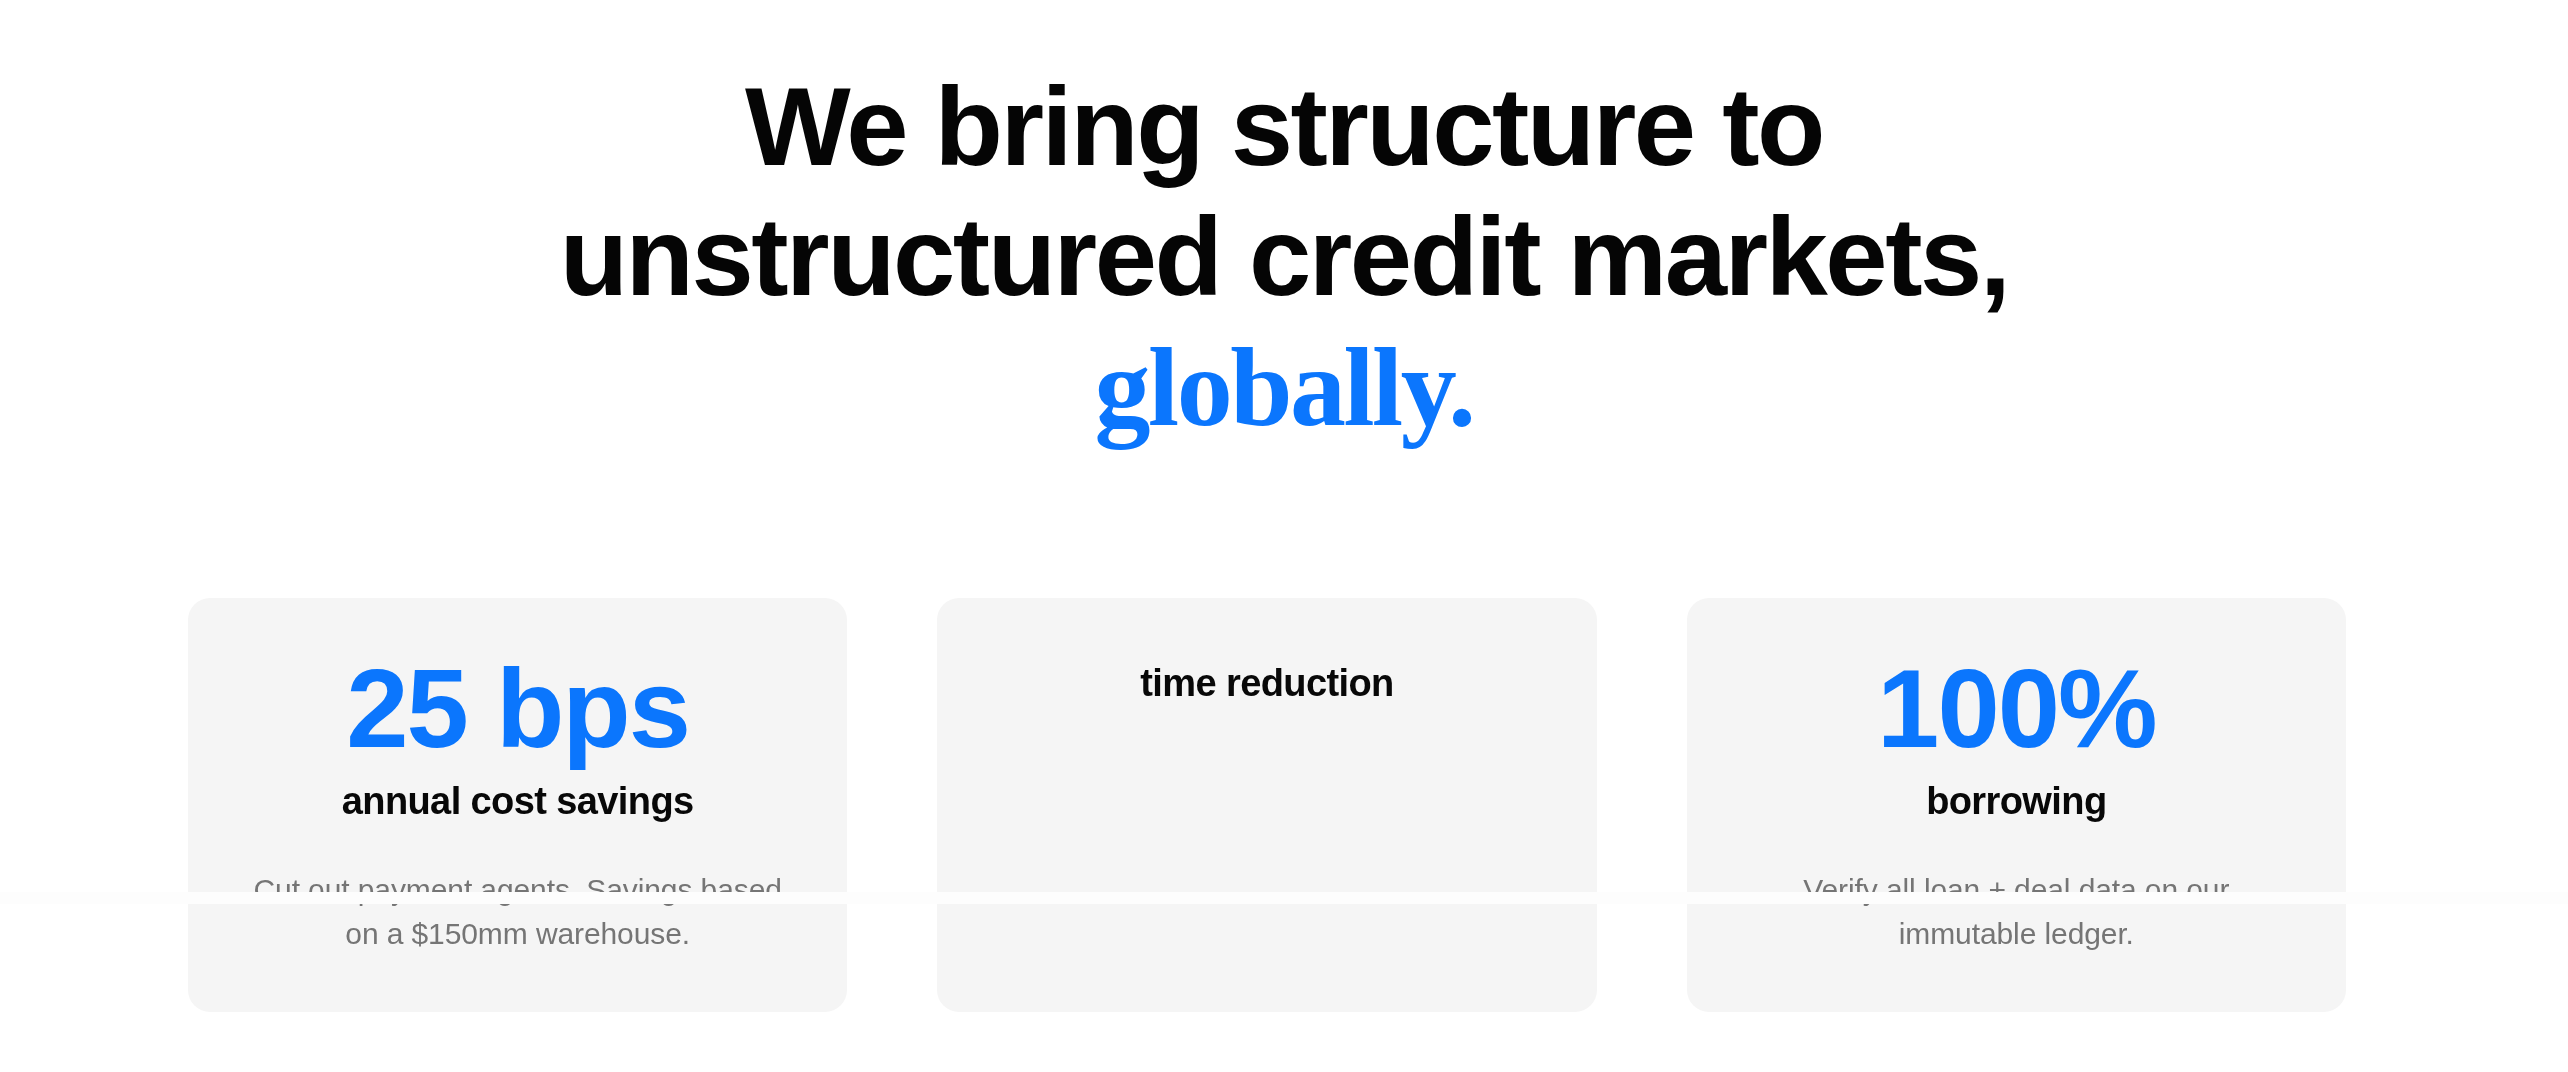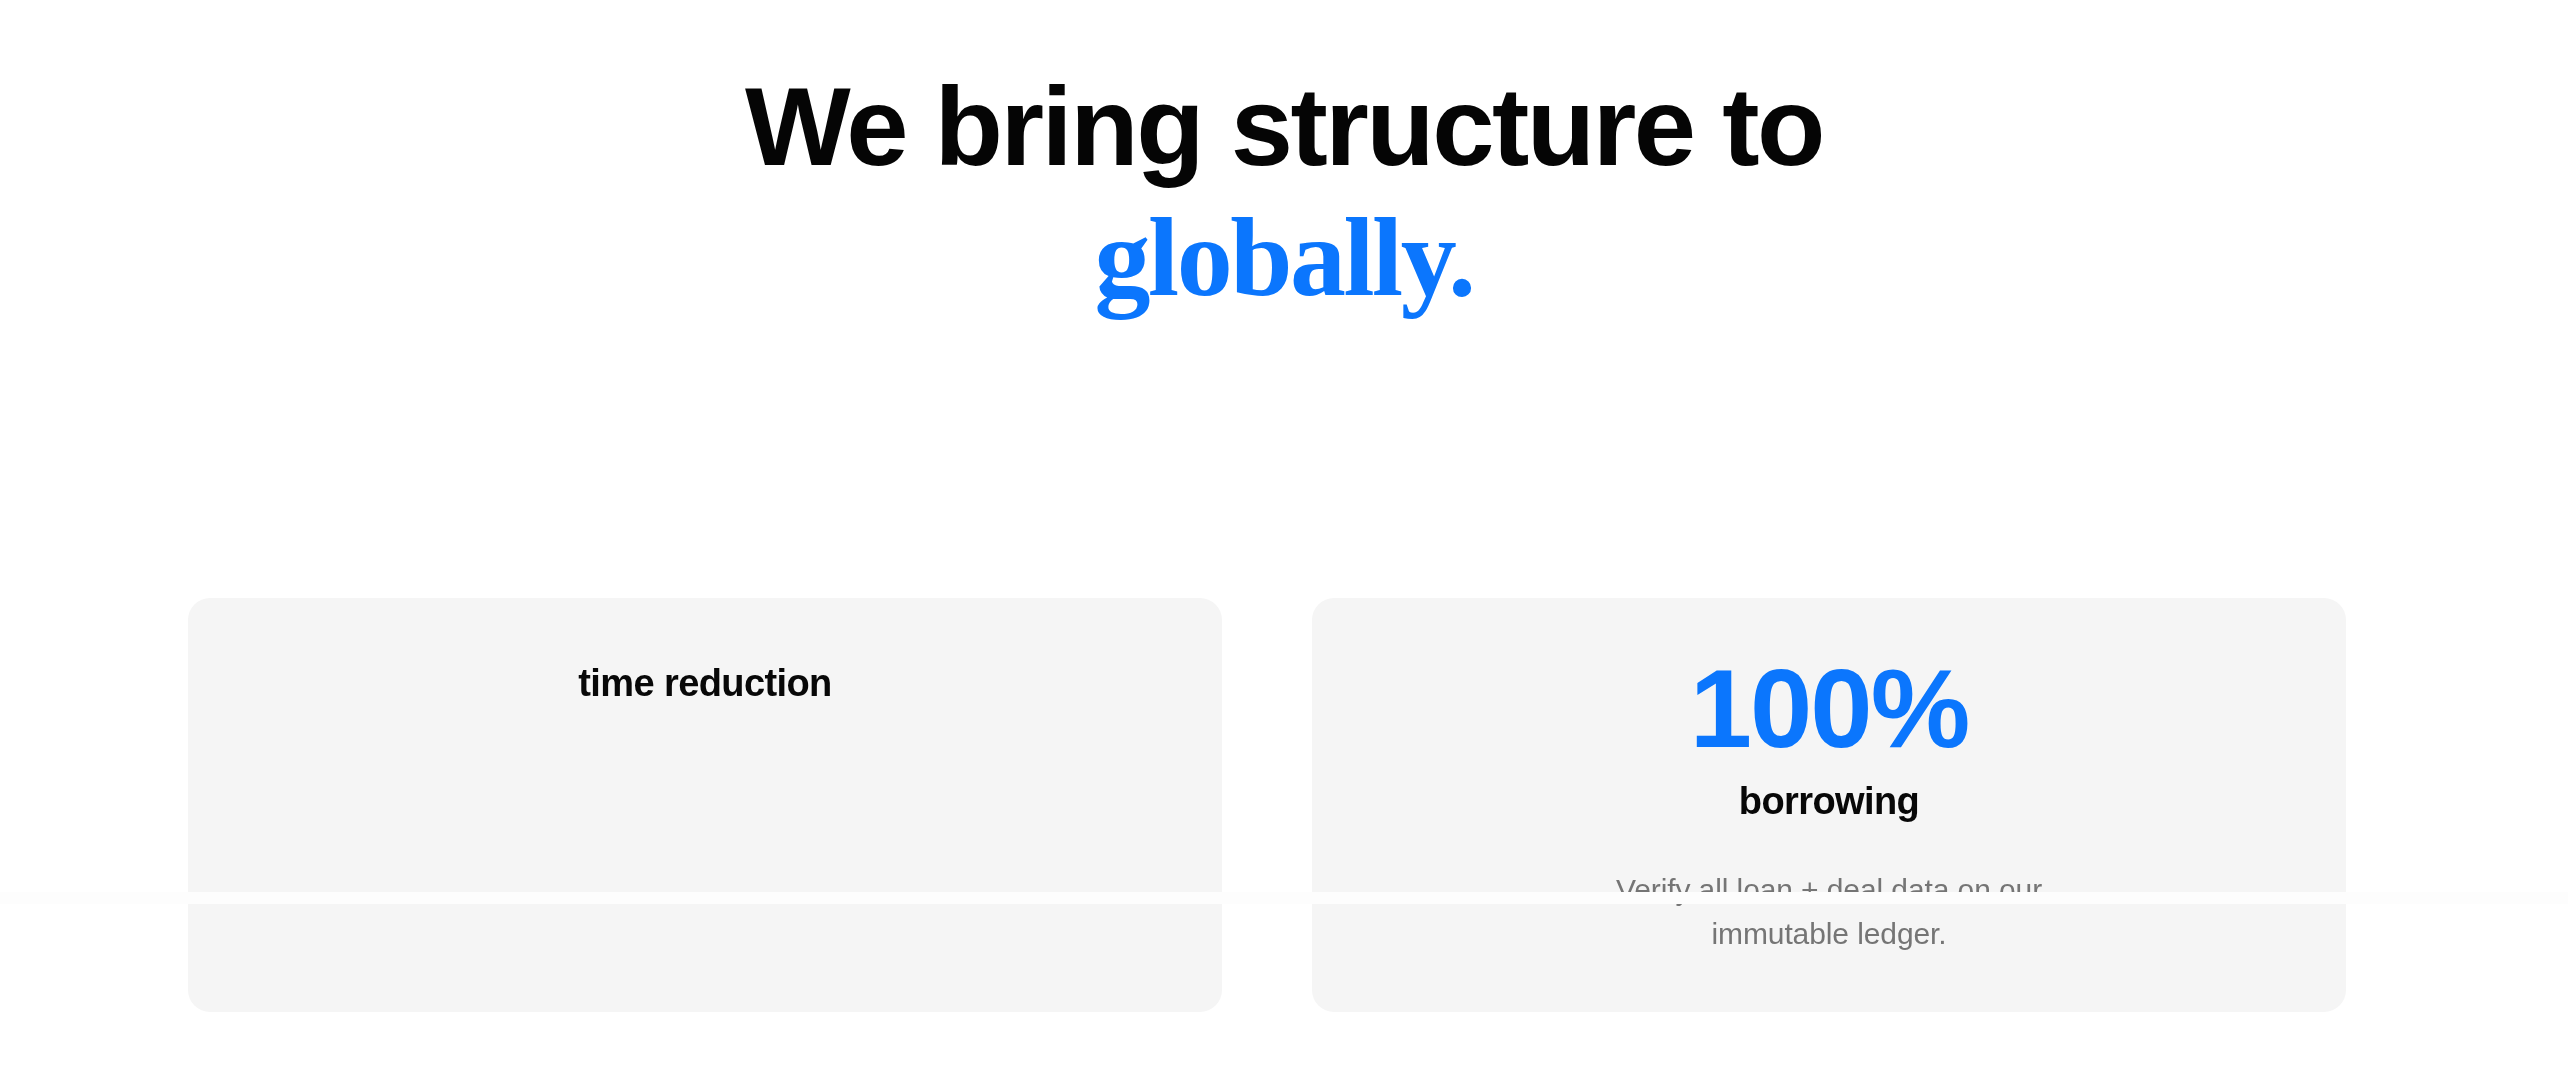--- a/index.html
+++ b/index.html
@@ -113,25 +113,31 @@
     background: #fdfdfd;
   }
 </style>
 </head>
 <body>
 
 <div class="page">
 
   <h1 class="headline">
     <span class="line">We bring structure to</span>
+    <span class="line">unstructured credit markets,</span>
     <span class="line accent">globally.</span>
   </h1>
 
   <div class="cards">
 
+    <div class="stat-card">
+      <div class="stat-value">25 bps</div>
+      <div class="stat-label">annual cost savings</div>
+      <div class="stat-desc">Cut out payment agents. Savings based on a $150mm warehouse.</div>
+    </div>
 
     <div class="stat-card">
       <div class="stat-label">time reduction</div>
     </div>
 
     <div class="stat-card">
       <div class="stat-value">100%</div>
       <div class="stat-label">borrowing</div>
       <div class="stat-desc">Verify all loan + deal data on our immutable ledger.</div>
     </div>

